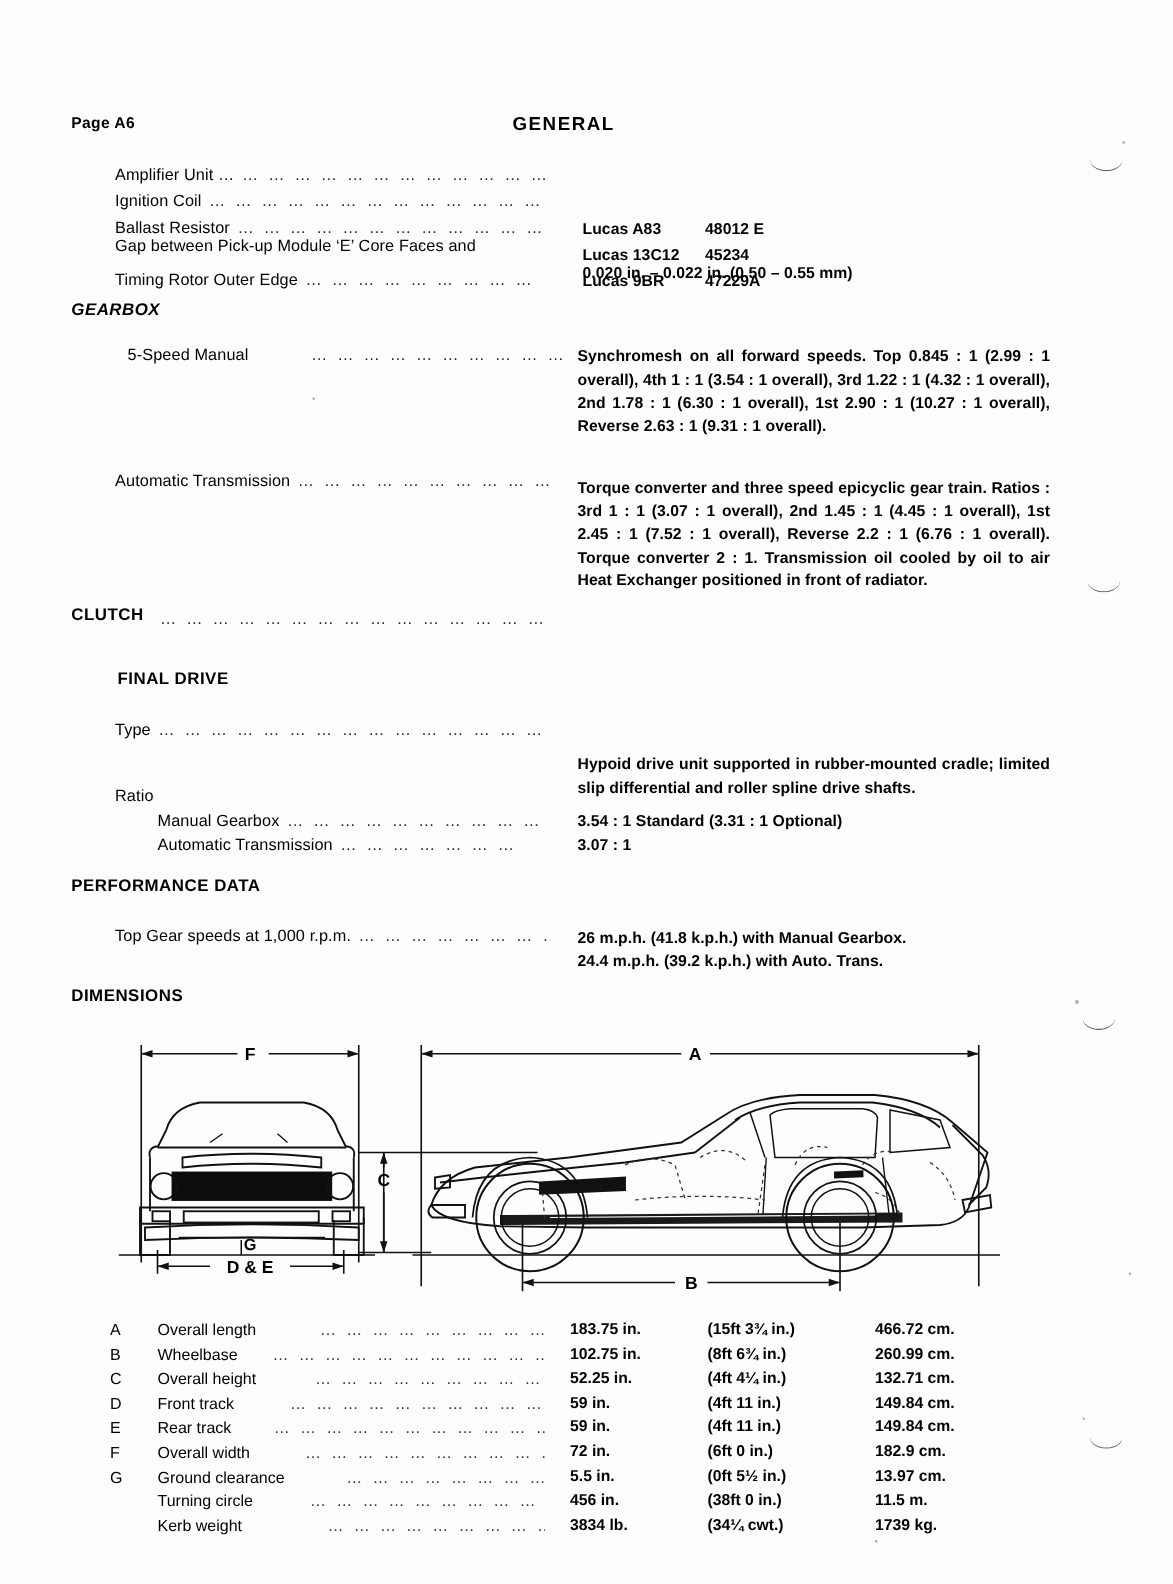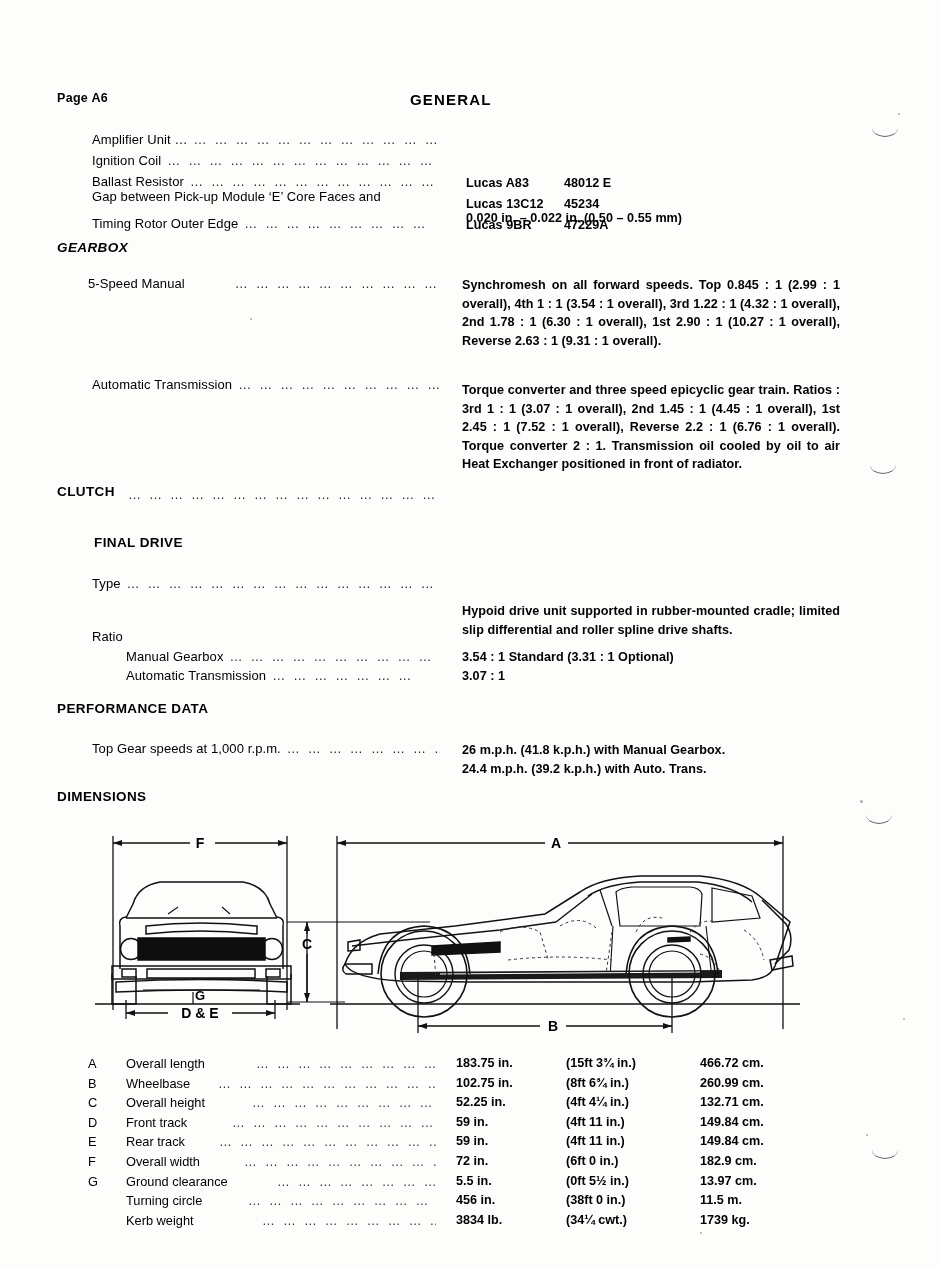--- a/index.html
+++ b/index.html
@@ -157,21 +157,21 @@
     </div>
     <div style="height:21px; position:relative;">
       <span class="val abs" style="left:0;">Lucas 9BR</span>
       <span class="val abs" style="left:98px;">47229A</span>
     </div>
   </div>
   <div class="abs val" style="left:466px; top:167px;">0.020 in. – 0.022 in. (0.50 – 0.55 mm)</div>
 
   <div class="abs hdr" style="left:57px; top:196px;font-style:italic;">GEARBOX</div>
 
-  <div class="abs lead lbl" style="left:88px; top:232px; width:348px;gap:44px;">
+  <div class="abs lead lbl" style="left:102px; top:232px; width:348px;gap:44px;">
     <span>5-Speed Manual</span>
     <span class="dots">… … … … … … … … … … … … …</span>
   </div>
   <div class="abs para" style="left:462px; top:232px; width:378px;">Synchromesh on all forward speeds. Top 0.845 : 1 (2.99 : 1 overall), 4th 1 : 1 (3.54 : 1 overall), 3rd 1.22 : 1 (4.32 : 1 overall), 2nd 1.78 : 1 (6.30 : 1 overall), 1st 2.90 : 1 (10.27 : 1 overall), Reverse 2.63 : 1 (9.31 : 1 overall).</div>
 
   <div class="abs lead lbl" style="left:92px; top:333px; width:348px;">
     <span>Automatic Transmission</span>
     <span class="dots">… … … … … … … … … …</span>
   </div>
   <div class="abs para" style="left:462px; top:337px; width:378px;">Torque converter and three speed epicyclic gear train. Ratios : 3rd 1 : 1 (3.07 : 1 overall), 2nd 1.45 : 1 (4.45 : 1 overall), 1st 2.45 : 1 (7.52 : 1 overall), Reverse 2.2 : 1 (6.76 : 1 overall). Torque converter 2 : 1. Transmission oil cooled by oil to air Heat Exchanger positioned in front of radiator.</div>

